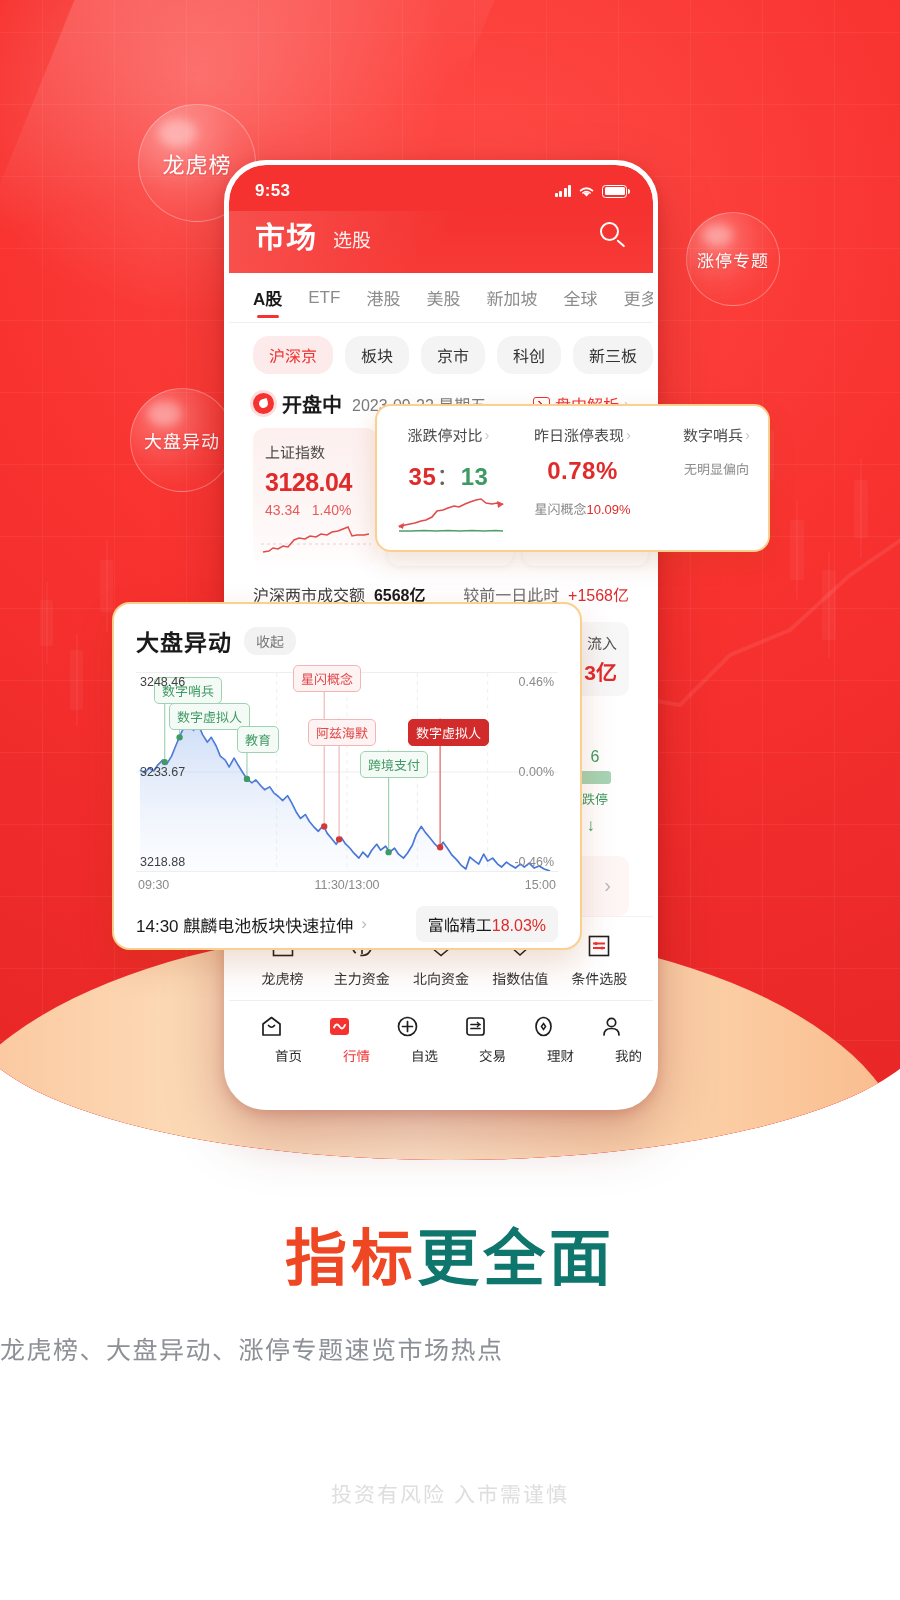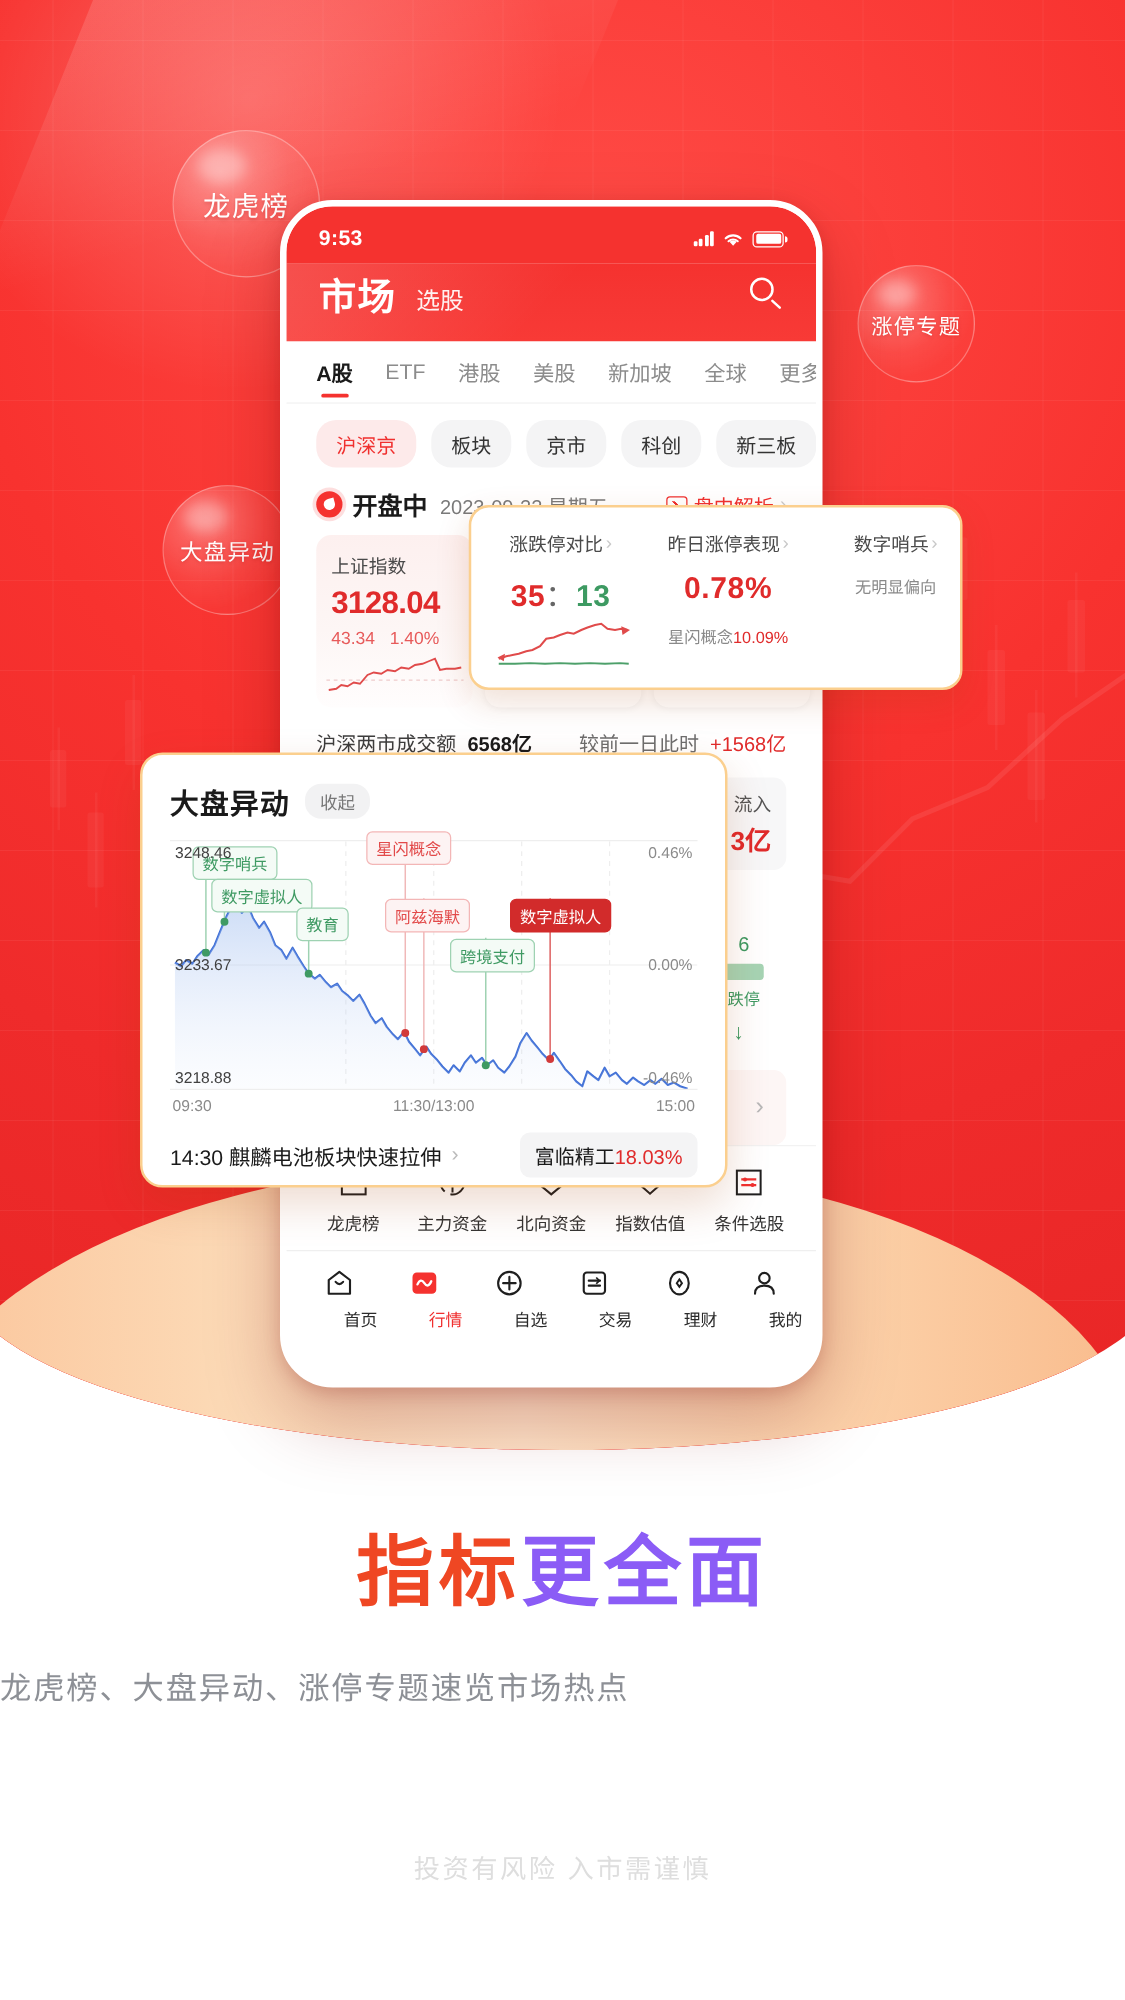--- a/index.html
+++ b/index.html
@@ -233,21 +233,21 @@
   .tag-green { color:#3f9a63; border:1px solid #9ed2b2; background:#f4fbf6; }
   .tag-red { color:#e24a4a; border:1px solid #f3b6b6; background:#fdf3f3; }
   .tag-solid { color:#fff; background:#d22b2b; border:1px solid #d22b2b; }
 
   
   .headline {
     position:absolute; left:0; right:0; top:1228px; text-align:center;
     font-size:62px; font-weight:bold; letter-spacing:4px; line-height:1;
   }
   .headline .hl { color:#ef4723; }
-  .headline .bk { color:#8b5cf6; }
+  .headline .bk { color:#0f766e; }
   .subline {
     position:absolute; left:0; right:0; top:1330px; 
     font-size:25px; color:#8d9096; letter-spacing:1.5px;
   }
   .disclaimer {
     position:absolute; left:0; right:0; top:1478px; text-align:center;
     font-size:21px; color:#dedede; letter-spacing:2px;
   }
 </style>
 </head>

